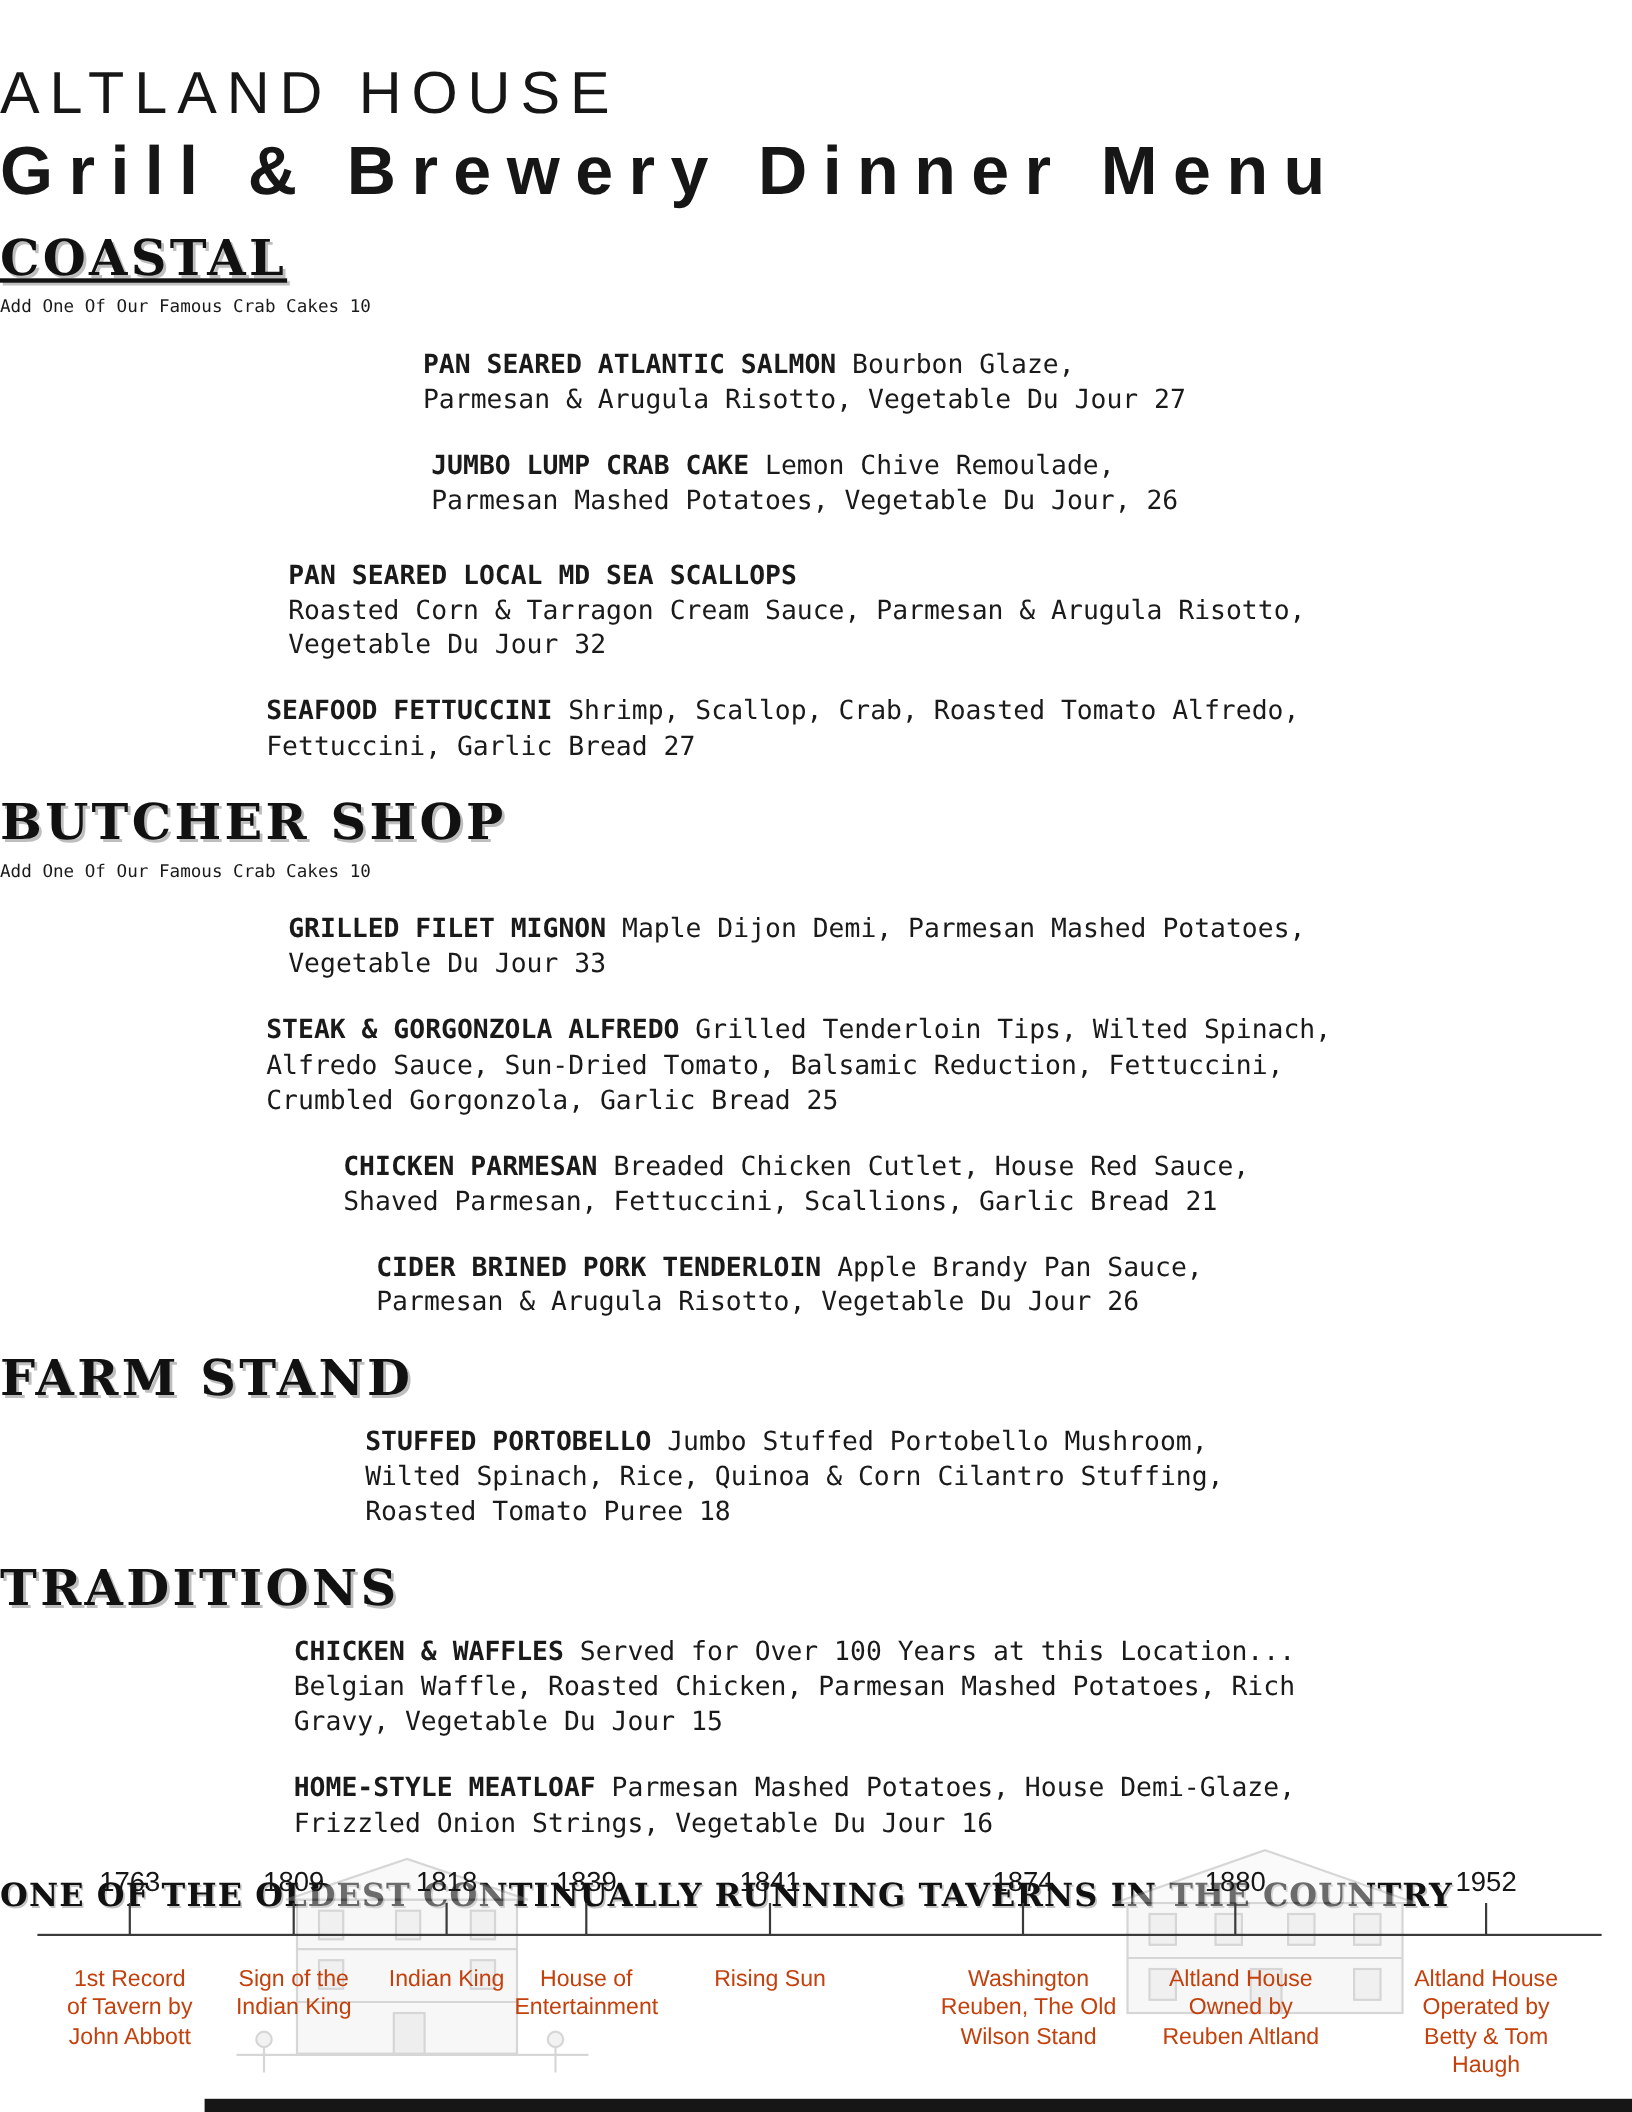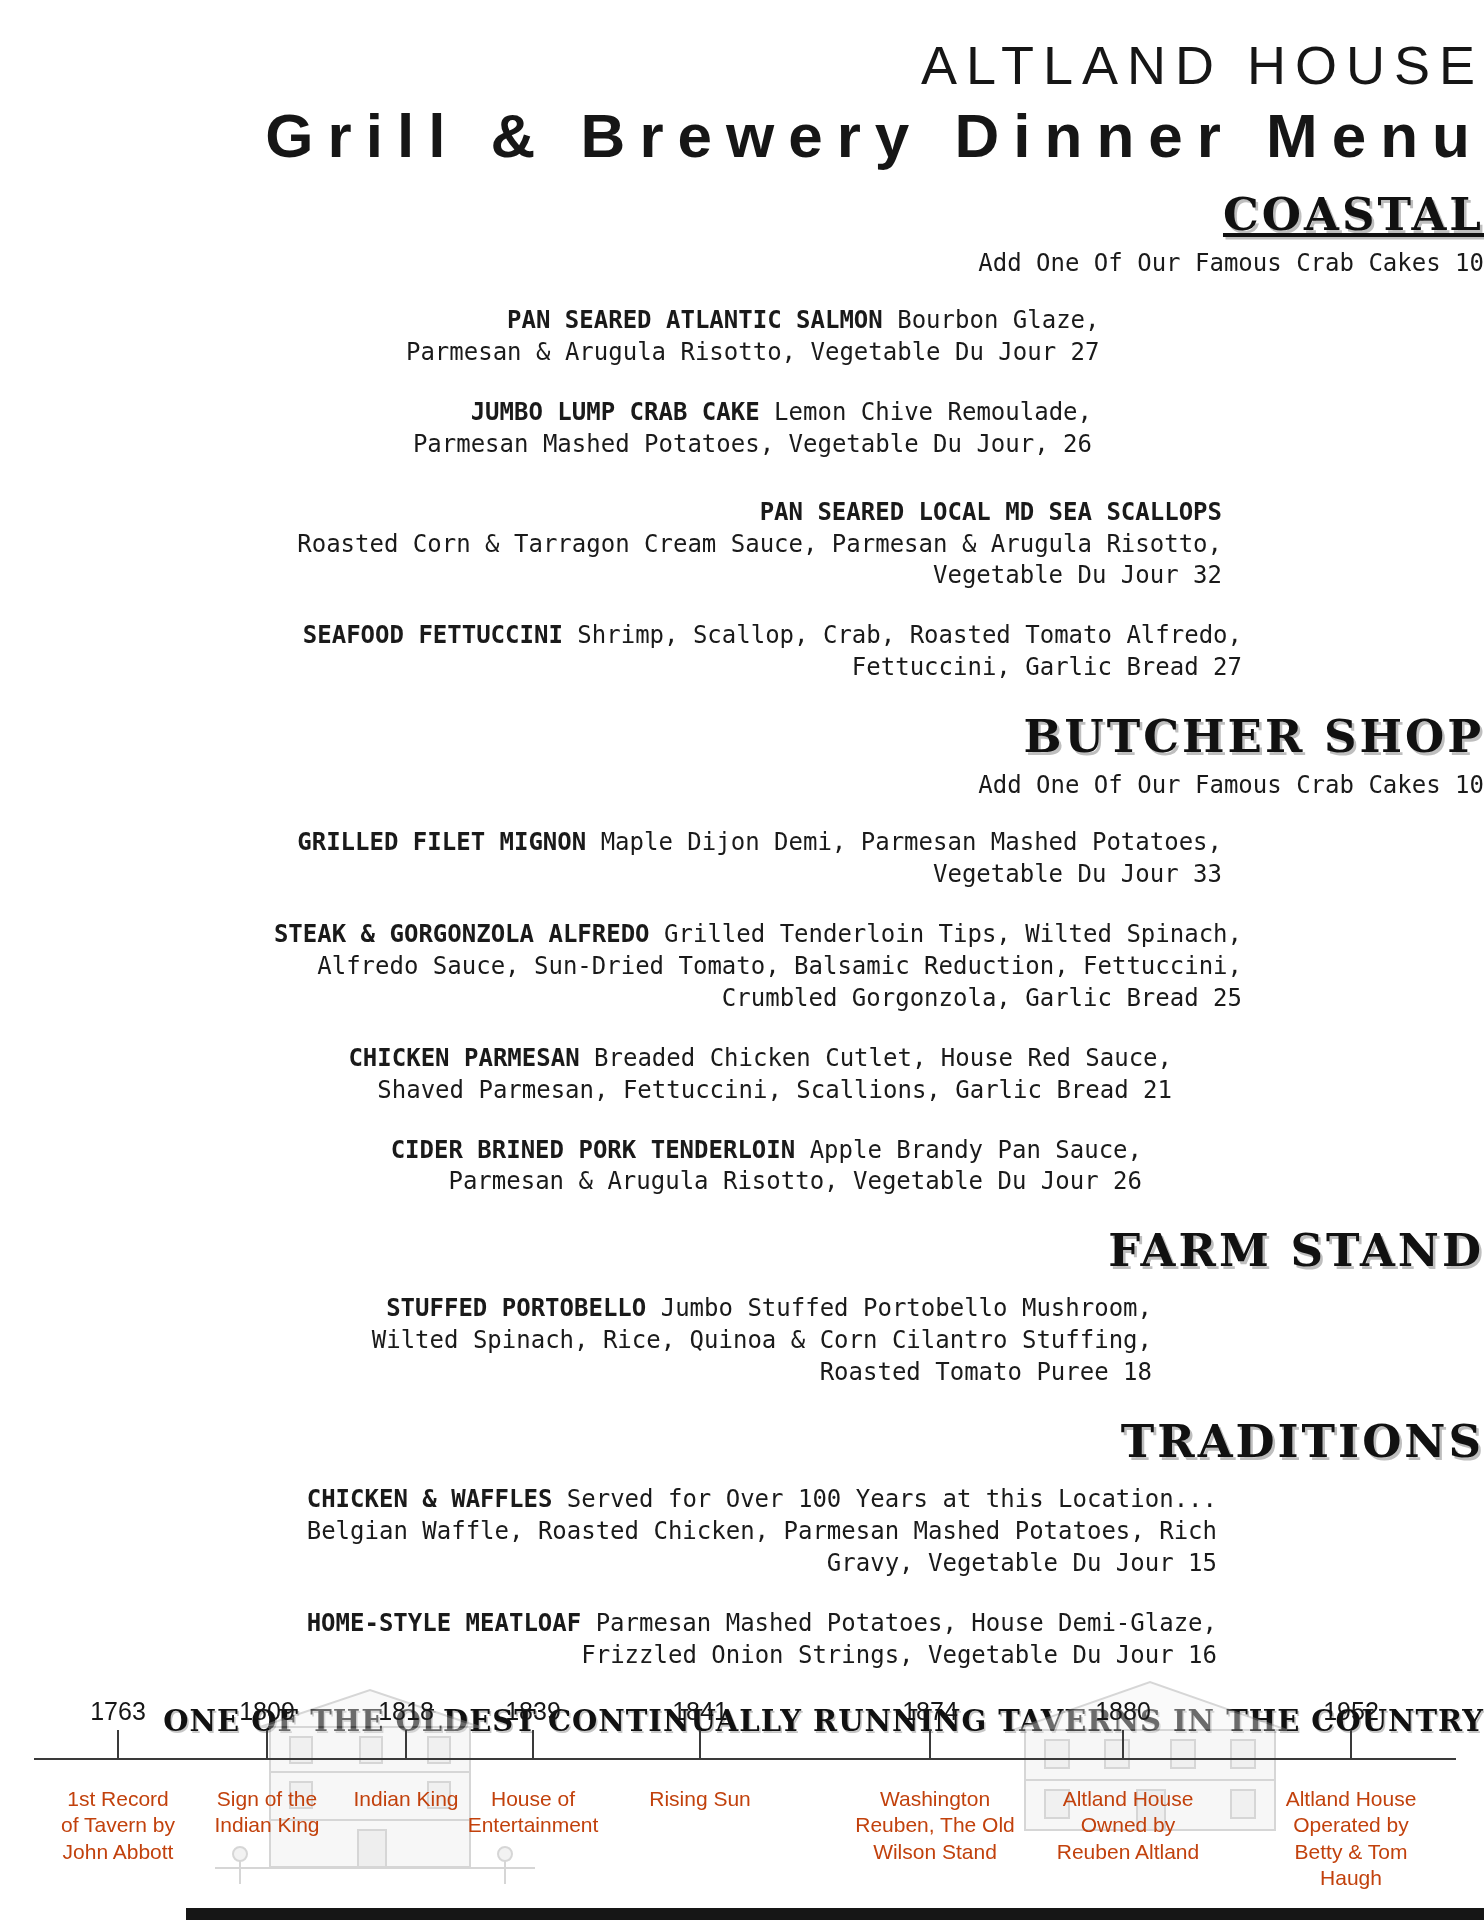--- a/index.html
+++ b/index.html
@@ -3,42 +3,42 @@
 <meta charset="utf-8">
 <style>
   * { box-sizing: border-box; }
   html, body { margin: 0; padding: 0; }
   body {
     width: 1484px; height: 1920px;
     position: relative; overflow: hidden;
     background: #ffffff; color: #1a1a1a;
     font-family: "DejaVu Sans Mono", monospace;
   }
-  .menu { padding-top: 34px; text-align: right; }
+  .menu { padding-top: 54px; text-align: left; }
 
   .title {
     font-family: "Liberation Sans", sans-serif;
     font-size: 54px; font-weight: 400; letter-spacing: 9px;
     margin: 0; color: #161616;
   }
   .subtitle {
     font-family: "Liberation Sans", sans-serif;
     font-size: 62px; font-weight: 700; letter-spacing: 14px;
     margin: 4px 0 17px; color: #161616;
   }
 
   .section-heading {
     font-family: "DejaVu Serif", serif;
     font-size: 45px; font-weight: 700; letter-spacing: 3px;
     margin: 26px 0 4px; color: #111;
     text-shadow: 2.5px 2.5px 0 rgba(110,110,110,0.45);
   }
   .section-heading.first { margin-top: 14px; text-decoration: underline; }
 
-  .note { font-size: 24px; margin: 8px 0 0; }
+  .note { font-size: 16px; margin: 8px 0 0; }
 
   .item {
     font-size: 24px; line-height: 1.33;
     margin: 28px auto 0;
   }
   .item.tight { margin-top: 16px; }
   .dish { font-weight: 700; }
   .dish.block { display: block; margin-top: 36px; }
 
   .tagline {

